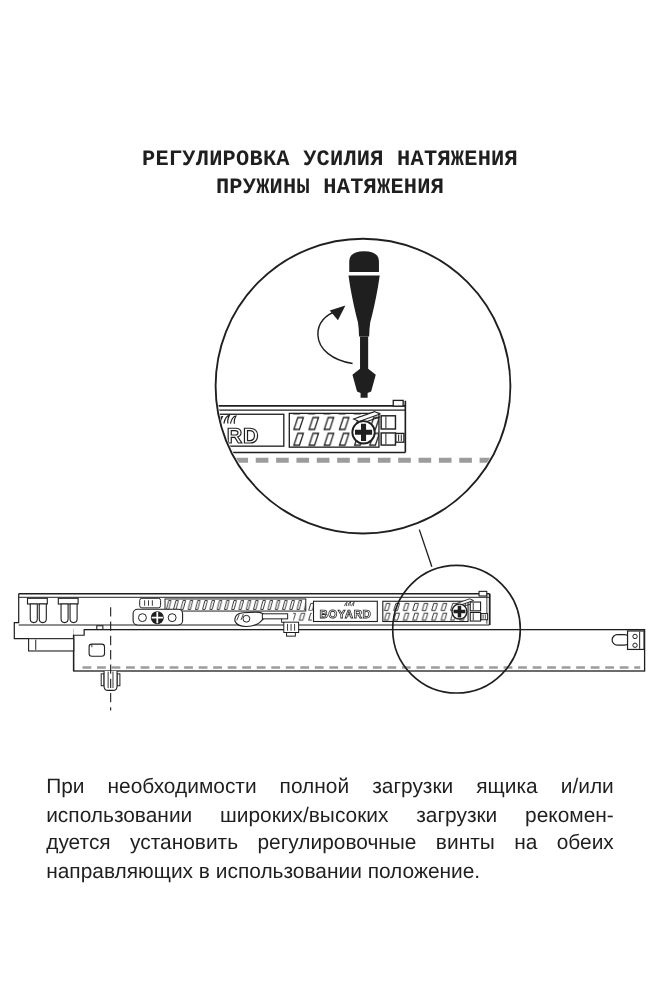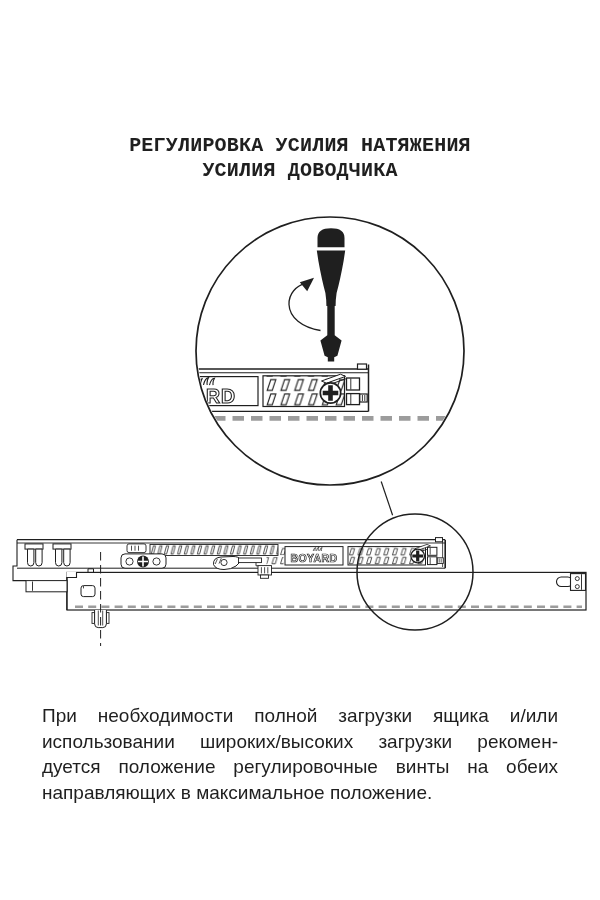--- a/index.html
+++ b/index.html
@@ -182,23 +182,23 @@
     </g>
 
     <g>
       <path class="s" d="M320.5 330.5 C 302 327.5 289.5 317.5 289 304.5 C 288.6 293.5 296.5 285.8 305 283.4" stroke-width="1.3"></path>
       <polygon class="k" points="314,277.8 299.8,282.2 307.2,291.2"></polygon>
     </g>
   </svg>
 
   <div class="title">
     <div>РЕГУЛИРОВКА УСИЛИЯ НАТЯЖЕНИЯ</div>
-    <div>УСИЛИЯ ДОВОДЧИКА</div>
+    <div>ПРУЖИНЫ НАТЯЖЕНИЯ</div>
   </div>
 
   <div class="para">
     <div class="just">При необходимости полной загрузки ящика и/или</div>
     <div class="just">использовании широких/высоких загрузки рекомен-</div>
-    <div class="just">дуется положение регулировочные винты на обеих</div>
-    <div>направляющих в максимальное положение.</div>
+    <div class="just">дуется установить регулировочные винты на обеих</div>
+    <div>направляющих в использовании положение.</div>
   </div>
 
 </div>
 
 </body></html>

